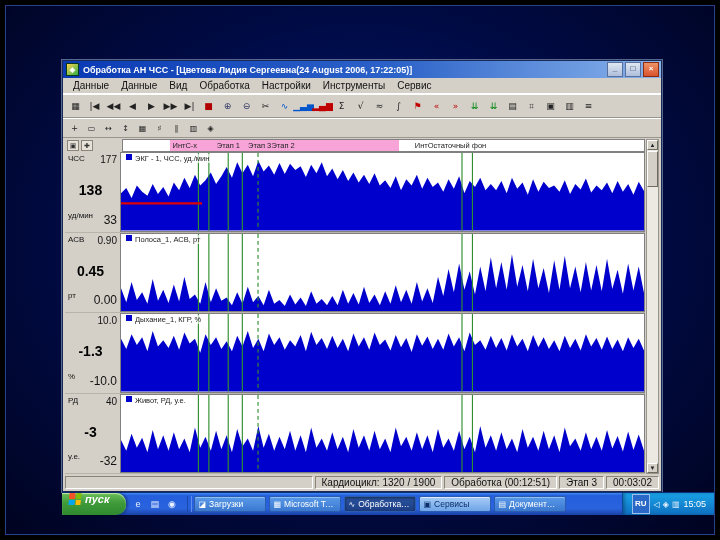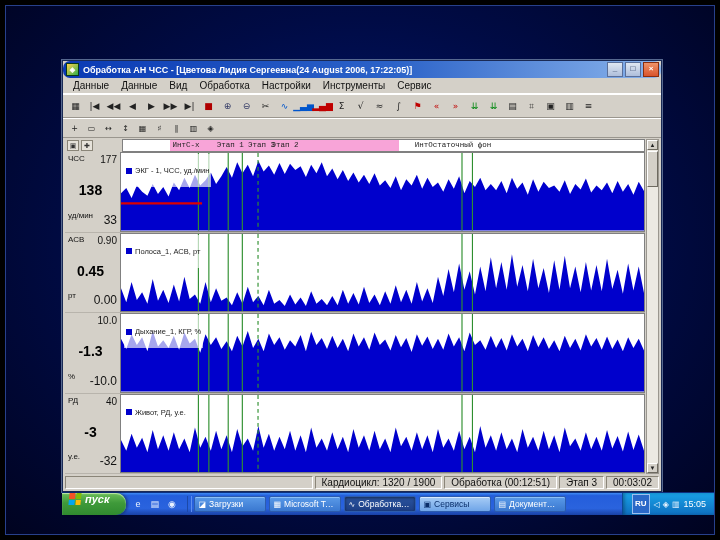--- a/index.html
+++ b/index.html
@@ -7,21 +7,21 @@
        font-family:"Liberation Sans",sans-serif;-webkit-font-smoothing:antialiased;}
   .slide{position:absolute;inset:5px;border:1px solid #27408b;
          background:radial-gradient(ellipse at 50% 45%, #001a7a 0%, #000b45 55%, #000320 100%);}
 
   
   .app-window{position:absolute;left:56px;top:54px;width:598px;height:430px;
               background:var(--chrome);border:1px solid #1a2a55;display:flex;flex-direction:column;
               box-shadow:0 0 0 1px #56688f;}
   .titlebar{height:17px;display:flex;align-items:center;gap:4px;padding:0 2px 0 3px;
             background:linear-gradient(90deg,var(--titlebar1) 0%,#2b62c8 55%,var(--titlebar2) 100%);
-            color:#fff;font-size:9px;font-weight:bold;flex:0 0 auto;border-radius:7px;}
+            color:#fff;font-size:9px;font-weight:bold;flex:0 0 auto;}
   .app-icon{width:11px;height:11px;background:linear-gradient(135deg,#ffd24d,#2eaf4c);
             border:1px solid #0a3a14;font-size:7px;line-height:11px;text-align:center;color:#fff;}
   .title-text{flex:1;white-space:nowrap;overflow:hidden;text-overflow:ellipsis;}
   .winbtns{display:flex;gap:2px;}
   .winbtn{width:14px;height:13px;background:linear-gradient(180deg,#dfe7f2,#aebedb);
           border:1px solid #5a6f9a;font-size:8px;line-height:11px;text-align:center;color:#15264d;
           font-weight:bold;}
   .winbtn.close{background:linear-gradient(180deg,#ef9368,#d9532c);color:#fff;border-color:#8a2d0e;}
 
   .menubar{height:15px;display:flex;align-items:center;padding:0 4px;font-size:10px;color:#111;
@@ -44,41 +44,41 @@
   .tb1 button:nth-of-type(21) span{color:#c00000;}
   .tb1 button:nth-of-type(22) span,.tb1 button:nth-of-type(23) span{color:#00880f;}
 
   
   .plots{flex:1;display:flex;min-height:0;padding:1px 2px 0 2px;}
   .plots-main{flex:1;display:flex;flex-direction:column;min-width:0;}
   .header-row{height:13px;display:flex;flex:0 0 auto;}
   .gutter-spacer{width:55px;flex:0 0 auto;display:flex;align-items:center;gap:2px;padding-left:2px;}
   .mini-btn{width:12px;height:11px;font-size:7px;background:#e6e2da;border:1px solid #8a8578;
             padding:0;line-height:9px;color:#333;}
-  .timeline{flex:1;position:relative;background:#fff;border:1px solid #808080;overflow:hidden;font-family:Liberation Mono, monospace;}
+  .timeline{flex:1;position:relative;background:#fff;border:1px solid #808080;overflow:hidden;}
   .pink-band{position:absolute;top:0;bottom:0;left:9%;width:44%;background:var(--pink);}
   .tl-label{position:absolute;top:1px;font-size:7.5px;color:#222;white-space:nowrap;}
   .tl-left{left:9.5%;}
   .tl-s1{left:18%;}
   .tl-s2{left:24%;}
   .tl-s3{left:28.5%;}
   .tl-right{left:56%;}
 
   .plot-row{flex:1;display:flex;min-height:0;border-bottom:1px solid #b8b4ac;}
   .gutter{width:55px;flex:0 0 auto;position:relative;font-size:8px;color:#111;}
   .g-label{position:absolute;top:2px;left:3px;font-size:8px;text-align:right;}
   .g-max{position:absolute;top:2px;right:3px;font-size:10px;}
   .g-value{position:absolute;top:38%;left:0;right:4px;text-align:center;
            font-size:14px;font-weight:bold;color:#000;}
   .g-units{position:absolute;bottom:12px;left:3px;font-size:8px;}
   .g-min{position:absolute;bottom:5px;right:3px;font-size:12px;}
   .plot-canvas{flex:1;position:relative;background:#fff;border:1px solid #808080;min-width:0;}
   .plot-canvas svg{position:absolute;inset:0;width:100%;height:100%;display:block;}
   .plot-title{position:absolute;top:1px;left:3px;font-size:7.5px;color:#222;display:flex;
-              align-items:center;gap:3px;z-index:2;background:rgba(255,255,255,.65);padding:12px 2px;}
+              gap:3px;z-index:2;background:rgba(255,255,255,.65);padding:0 2px;}
   .legend-sq{width:6px;height:6px;background:var(--signal);display:inline-block;}
 
   .vscroll{width:11px;flex:0 0 auto;margin-left:1px;display:flex;flex-direction:column;
            background:#ece9e2;border:1px solid #9a968e;}
   .vs-arrow{height:10px;background:#d4d0c8;border:1px solid #fff;border-right-color:#6e6a60;
             border-bottom-color:#6e6a60;font-size:6px;line-height:8px;text-align:center;color:#222;padding:0;}
   .vs-thumb{height:34px;margin:1px 0;background:#d4d0c8;border:1px solid #fff;
             border-right-color:#6e6a60;border-bottom-color:#6e6a60;}
   .vs-track{flex:1;}
 

